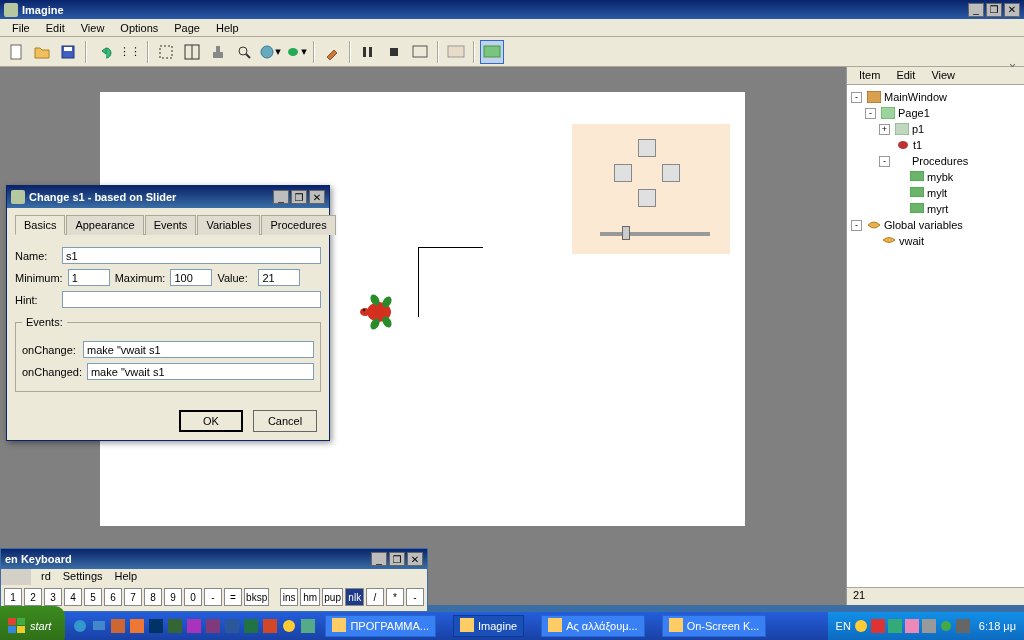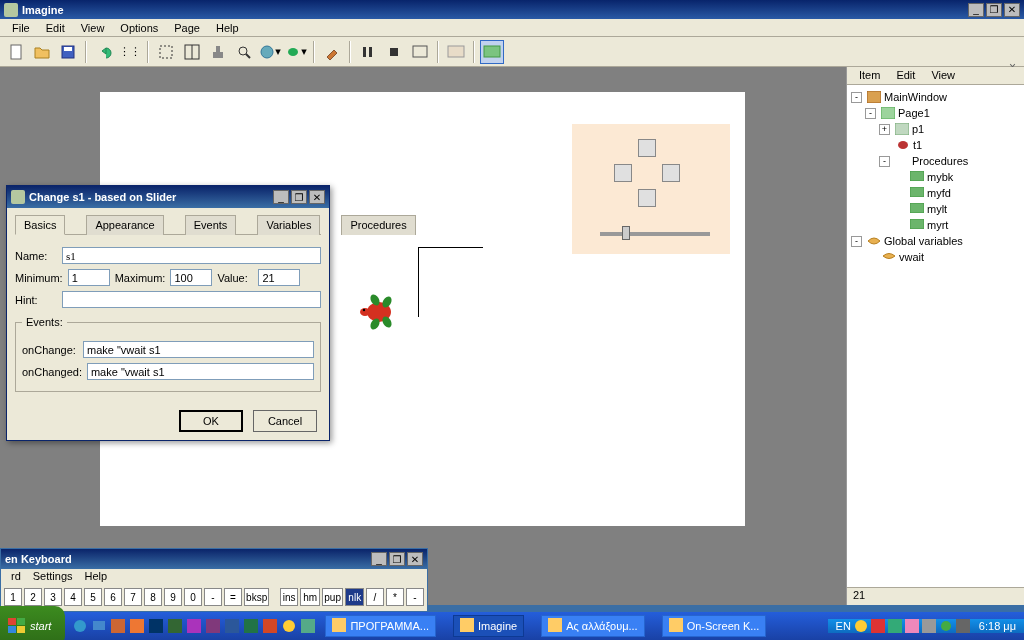--- a/index.html
+++ b/index.html
@@ -36,50 +36,50 @@
 .tree { flex: 1; padding: 4px; overflow: auto; }
 .tree-row { display: flex; align-items: center; height: 16px; white-space: nowrap; }
 .tree-exp { width: 11px; height: 11px; border: 1px solid #999; display: inline-flex; align-items: center; justify-content: center; font-size: 9px; margin-right: 2px; cursor: pointer; background: #fff; }
 .tree-icon { width: 14px; height: 12px; margin: 0 3px; display: inline-block; }
 .tree-label { cursor: default; }
 .statusbar { height: 18px; background: #ece9d8; border-top: 1px solid #aca899; padding: 1px 6px; }
 
 .dialog { position: absolute; left: 6px; top: 185px; width: 324px; background: #ece9d8; border: 1px solid #0a246a; box-shadow: 2px 2px 6px rgba(0,0,0,0.4); }
 .dialog .titlebar { background: linear-gradient(#0a246a, #3a6ea5); height: 22px; }
 .dialog-body { padding: 6px 8px 10px; }
-.tabstrip { display: flex; border-bottom: 1px solid #aca899; margin-bottom: 12px; gap: 20px; }
+.tabstrip { display: flex; border-bottom: 1px solid #aca899; margin-bottom: 12px; }
 .tab { padding: 3px 8px; border: 1px solid #aca899; border-bottom: none; background: #ece9d8; margin-right: 1px; cursor: pointer; position: relative; top: 1px; }
 .tab.active { background: #ece9d8; border-bottom: 1px solid #ece9d8; font-weight: normal; z-index: 1; }
 .tab:not(.active) { background: #e0ddd0; }
 .field-row { display: flex; align-items: center; margin: 5px 0; gap: 5px; }
 .field-row label { min-width: 42px; }
 .field-row input { border: 1px solid #7f9db9; padding: 1px 3px; height: 17px; background: #fff; }
 .fieldset { border: 1px solid #aca899; padding: 8px 6px 6px; margin-top: 8px; }
 .fieldset legend { padding: 0 4px; }
 .dlg-buttons { display: flex; justify-content: flex-end; gap: 10px; padding: 8px 12px 8px; margin-left: 45px; }
 .dlg-buttons button { width: 64px; height: 22px; border: 1px solid #666; background: #ece9d8; cursor: pointer; }
 .dlg-buttons button.default { border: 2px solid #000; }
 
 .osk { position: absolute; left: 0; bottom: 28px; width: 428px; background: #d4d0c8; border: 1px solid #3a6ea5; }
 .osk .titlebar { background: linear-gradient(#0a246a, #3a6ea5); height: 20px; }
-.osk-menubar { height: 16px; background: #ece9d8; display: flex; padding: 0 4px; }
+.osk-menubar { height: 16px; background: #ece9d8; display: flex; padding: 0 4px; margin-left: 30px; }
 .osk-menubar span { padding: 1px 6px; }
 .osk-keys { padding: 3px; background: #ece9d8; }
 .key-row { display: flex; gap: 2px; margin-bottom: 2px; }
 .key { height: 18px; min-width: 18px; background: #fff; border: 1px solid #888; display: flex; align-items: center; justify-content: center; font-size: 10px; padding: 0 3px; cursor: pointer; }
 .key.blue { background: #1e3a8a; color: #fff; }
 
 .taskbar { position: absolute; bottom: 0; left: 0; right: 0; height: 28px; background: linear-gradient(#245edb, #1941a5); display: flex; align-items: center; }
 .start-btn { height: 40px; padding: 0 14px 0 8px; background: linear-gradient(#3c8b1f, #2d6b17); color: #fff; font-weight: normal; font-style: italic; display: flex; align-items: center; border-radius: 0 10px 10px 0; cursor: pointer; }
 .ql { display: flex; gap: 1px; margin-left: 6px; }
 .ql-btn { width: 18px; height: 20px; display: flex; align-items: center; justify-content: center; cursor: pointer; }
 .task-items { display: flex; gap: 17px; margin-left: 8px; flex: 1; }
 .task-item { height: 22px; padding: 0 6px; background: #3980f4; border: 1px solid #2665d0; color: #fff; display: flex; align-items: center; gap: 4px; cursor: pointer; max-width: 140px; overflow: hidden; white-space: nowrap; font-size: 10px; }
 .task-item.active { background: #1b50b8; border: 1px solid #0d3a94; }
-.systray { display: flex; align-items: center; gap: 3px; padding: 0 8px; height: 14px; background: linear-gradient(#1290e9, #0d6bc0); }
+.systray { display: flex; align-items: center; gap: 3px; padding: 0 8px; height: 28px; background: linear-gradient(#1290e9, #0d6bc0); }
 .systray .time { color: #fff; margin-left: 6px; }
 .tray-icon { width: 14px; height: 14px; }
 
 .close-x { position: absolute; top: 60px; right: 4px; font-size: 12px; color: #666; cursor: pointer; padding: 0 4px; }
 </style>
 </head>
 <body>
 
 <div class="titlebar">
   <div class="icon"></div>
@@ -262,26 +262,20 @@
       <div class="tree-row" style="padding-left:56px">
           <span class="tree-icon"><svg width="14" height="10">
               <rect width="14" height="10" fill="#6bb56b" stroke="#494"></rect>
             </svg></span>
           <span class="tree-label">mybk</span>
         </div>
       <div class="tree-row" style="padding-left:56px">
           <span class="tree-icon"><svg width="14" height="10">
               <rect width="14" height="10" fill="#6bb56b" stroke="#494"></rect>
             </svg></span>
-          <span class="tree-label">myfd</span>
-        </div>
-      <div class="tree-row" style="padding-left:56px">
-          <span class="tree-icon"><svg width="14" height="10">
-              <rect width="14" height="10" fill="#6bb56b" stroke="#494"></rect>
-            </svg></span>
           <span class="tree-label">mylt</span>
         </div>
       <div class="tree-row" style="padding-left:56px">
           <span class="tree-icon"><svg width="14" height="10">
               <rect width="14" height="10" fill="#6bb56b" stroke="#494"></rect>
             </svg></span>
           <span class="tree-label">myrt</span>
         </div>
       <div class="tree-row">
           <span class="tree-exp">-</span>
@@ -314,21 +308,21 @@
   <div class="dialog-body">
     <div class="tabstrip">
       <div class="tab active">Basics</div>
       <div class="tab">Appearance</div>
       <div class="tab">Events</div>
       <div class="tab">Variables</div>
       <div class="tab">Procedures</div>
     </div>
     <div class="field-row">
       <label>Name:</label>
-      <input style="flex: 1 1 0%; font-family: Liberation Serif, serif;" value="s1">
+      <input style="flex: 1 1 0%;" value="s1">
     </div>
     <div class="field-row">
       <label>Minimum:</label>
       <input style="width: 42px;" value="1">
       <label style="min-width:48px">Maximum:</label>
       <input style="width: 42px;" value="100">
       <label style="min-width:36px">Value:</label>
       <input style="width: 42px;" value="21">
     </div>
     <div class="field-row">

